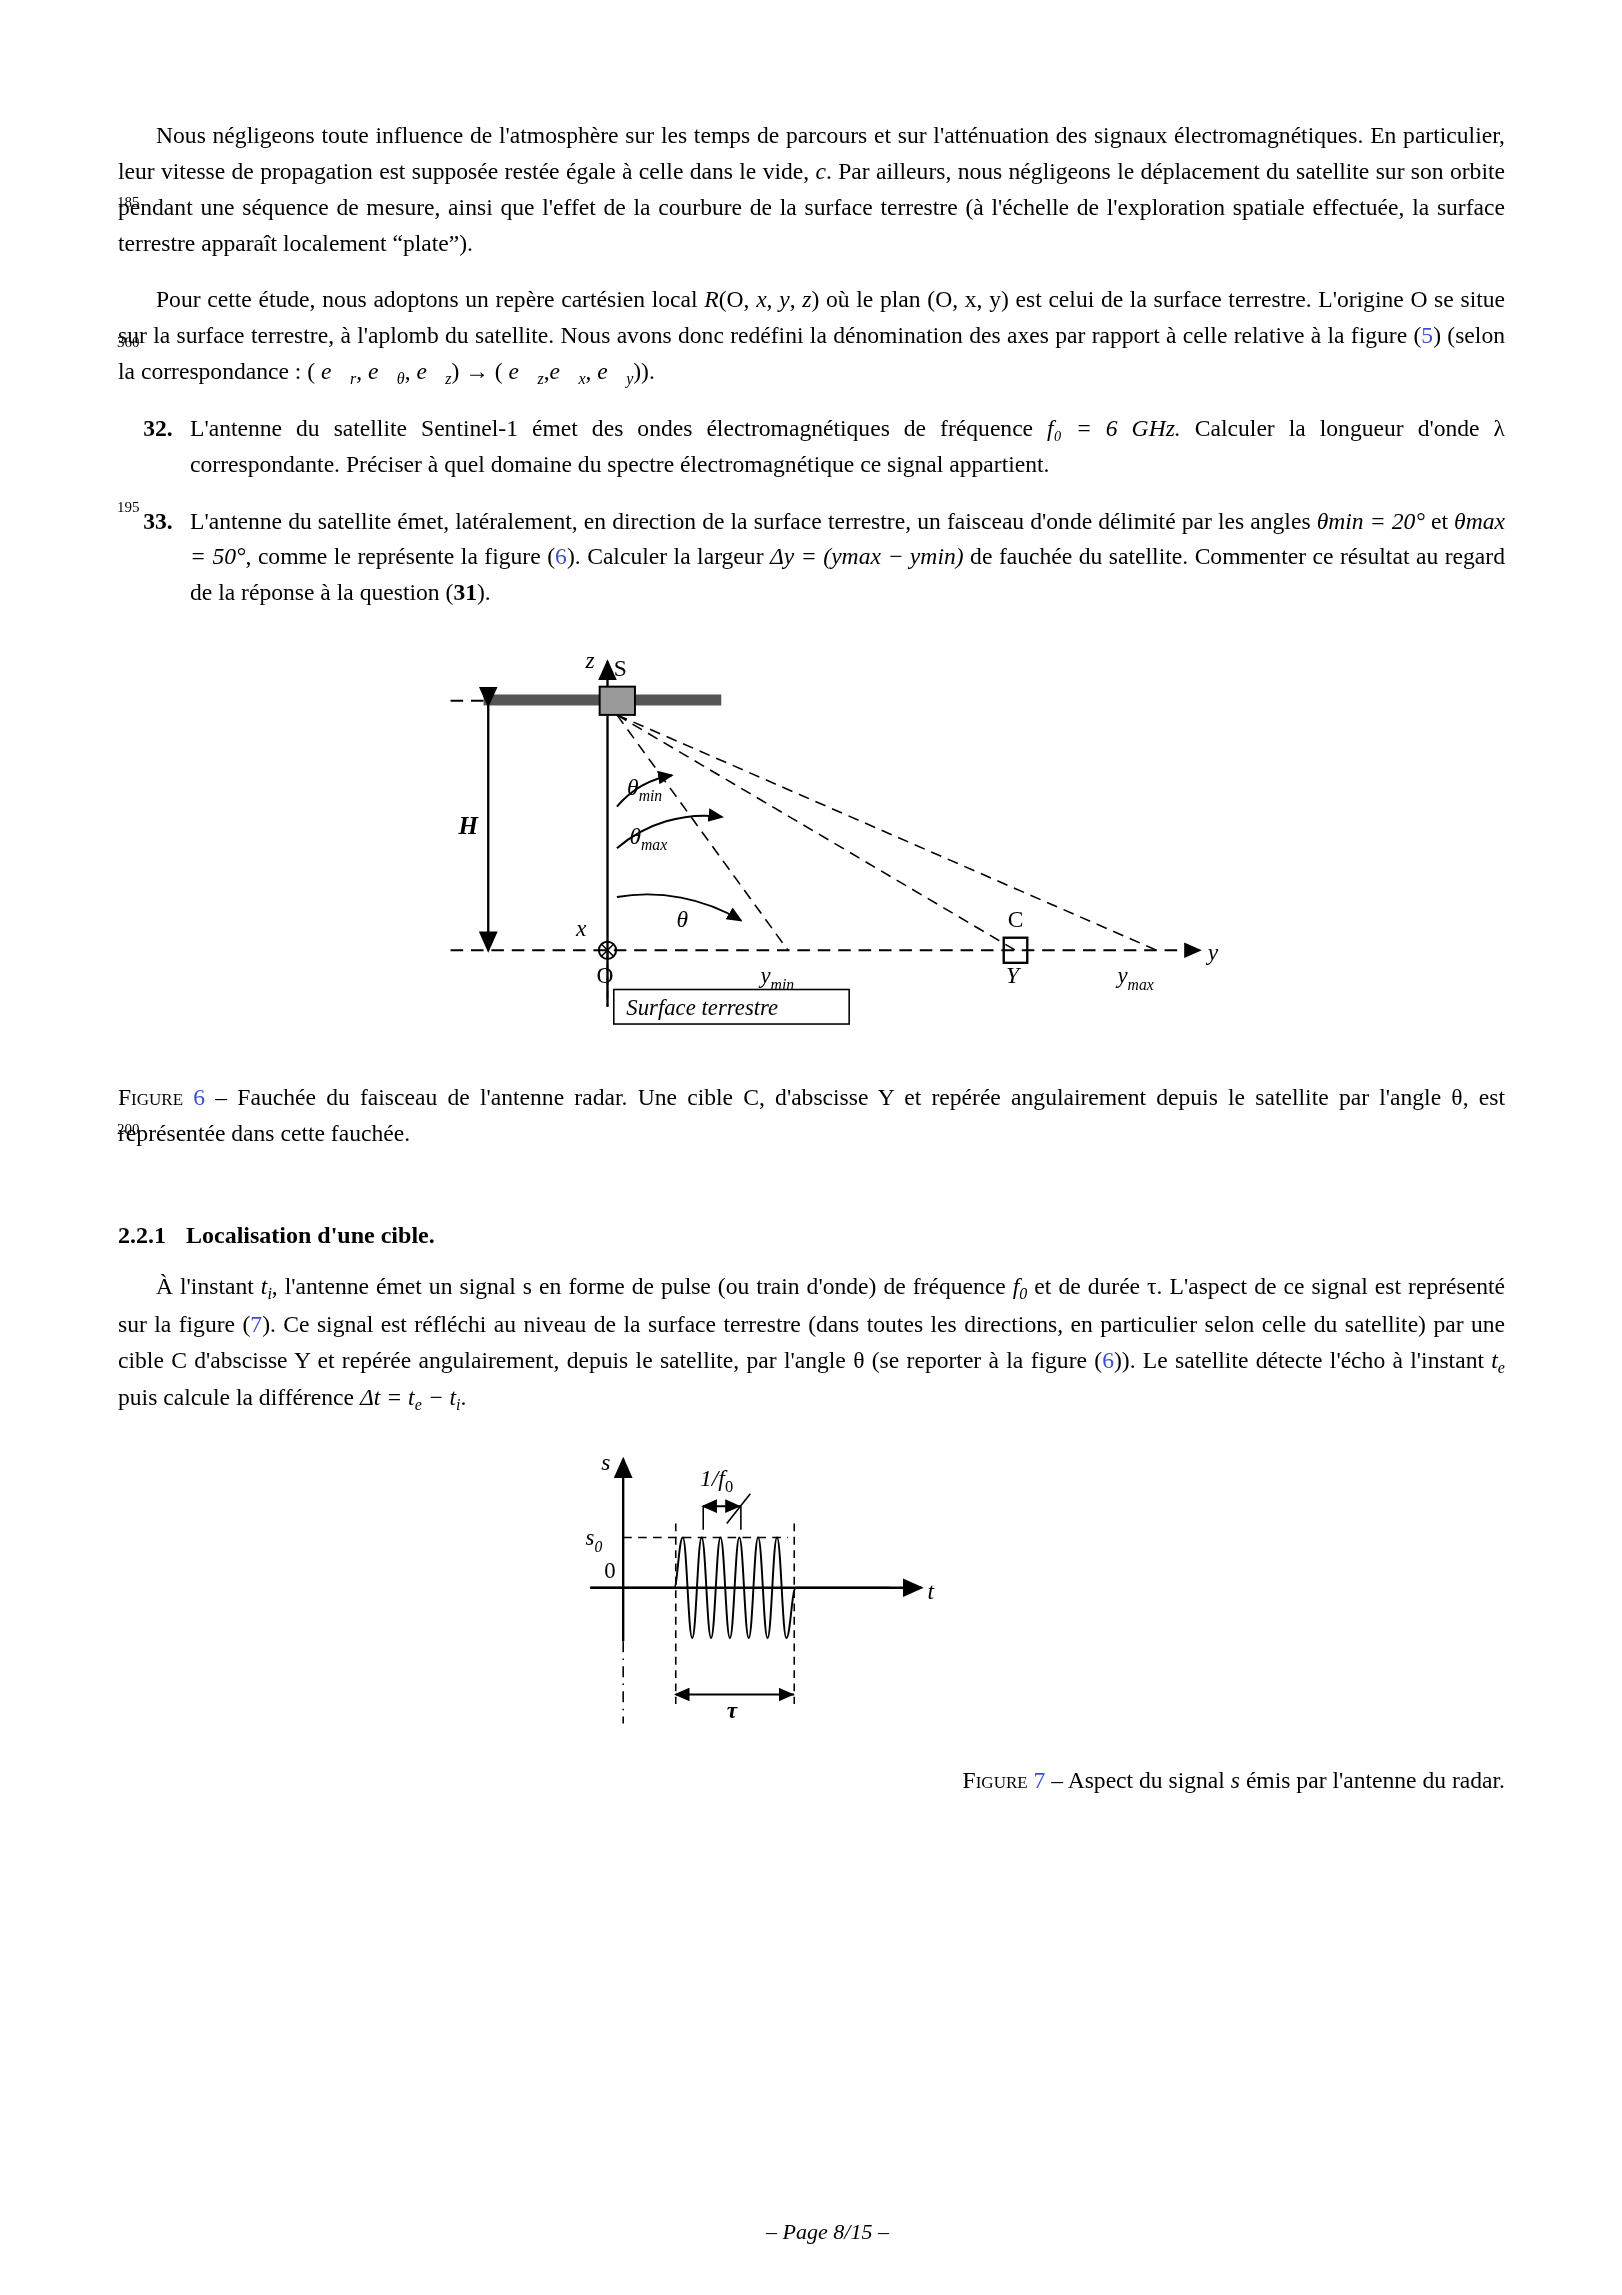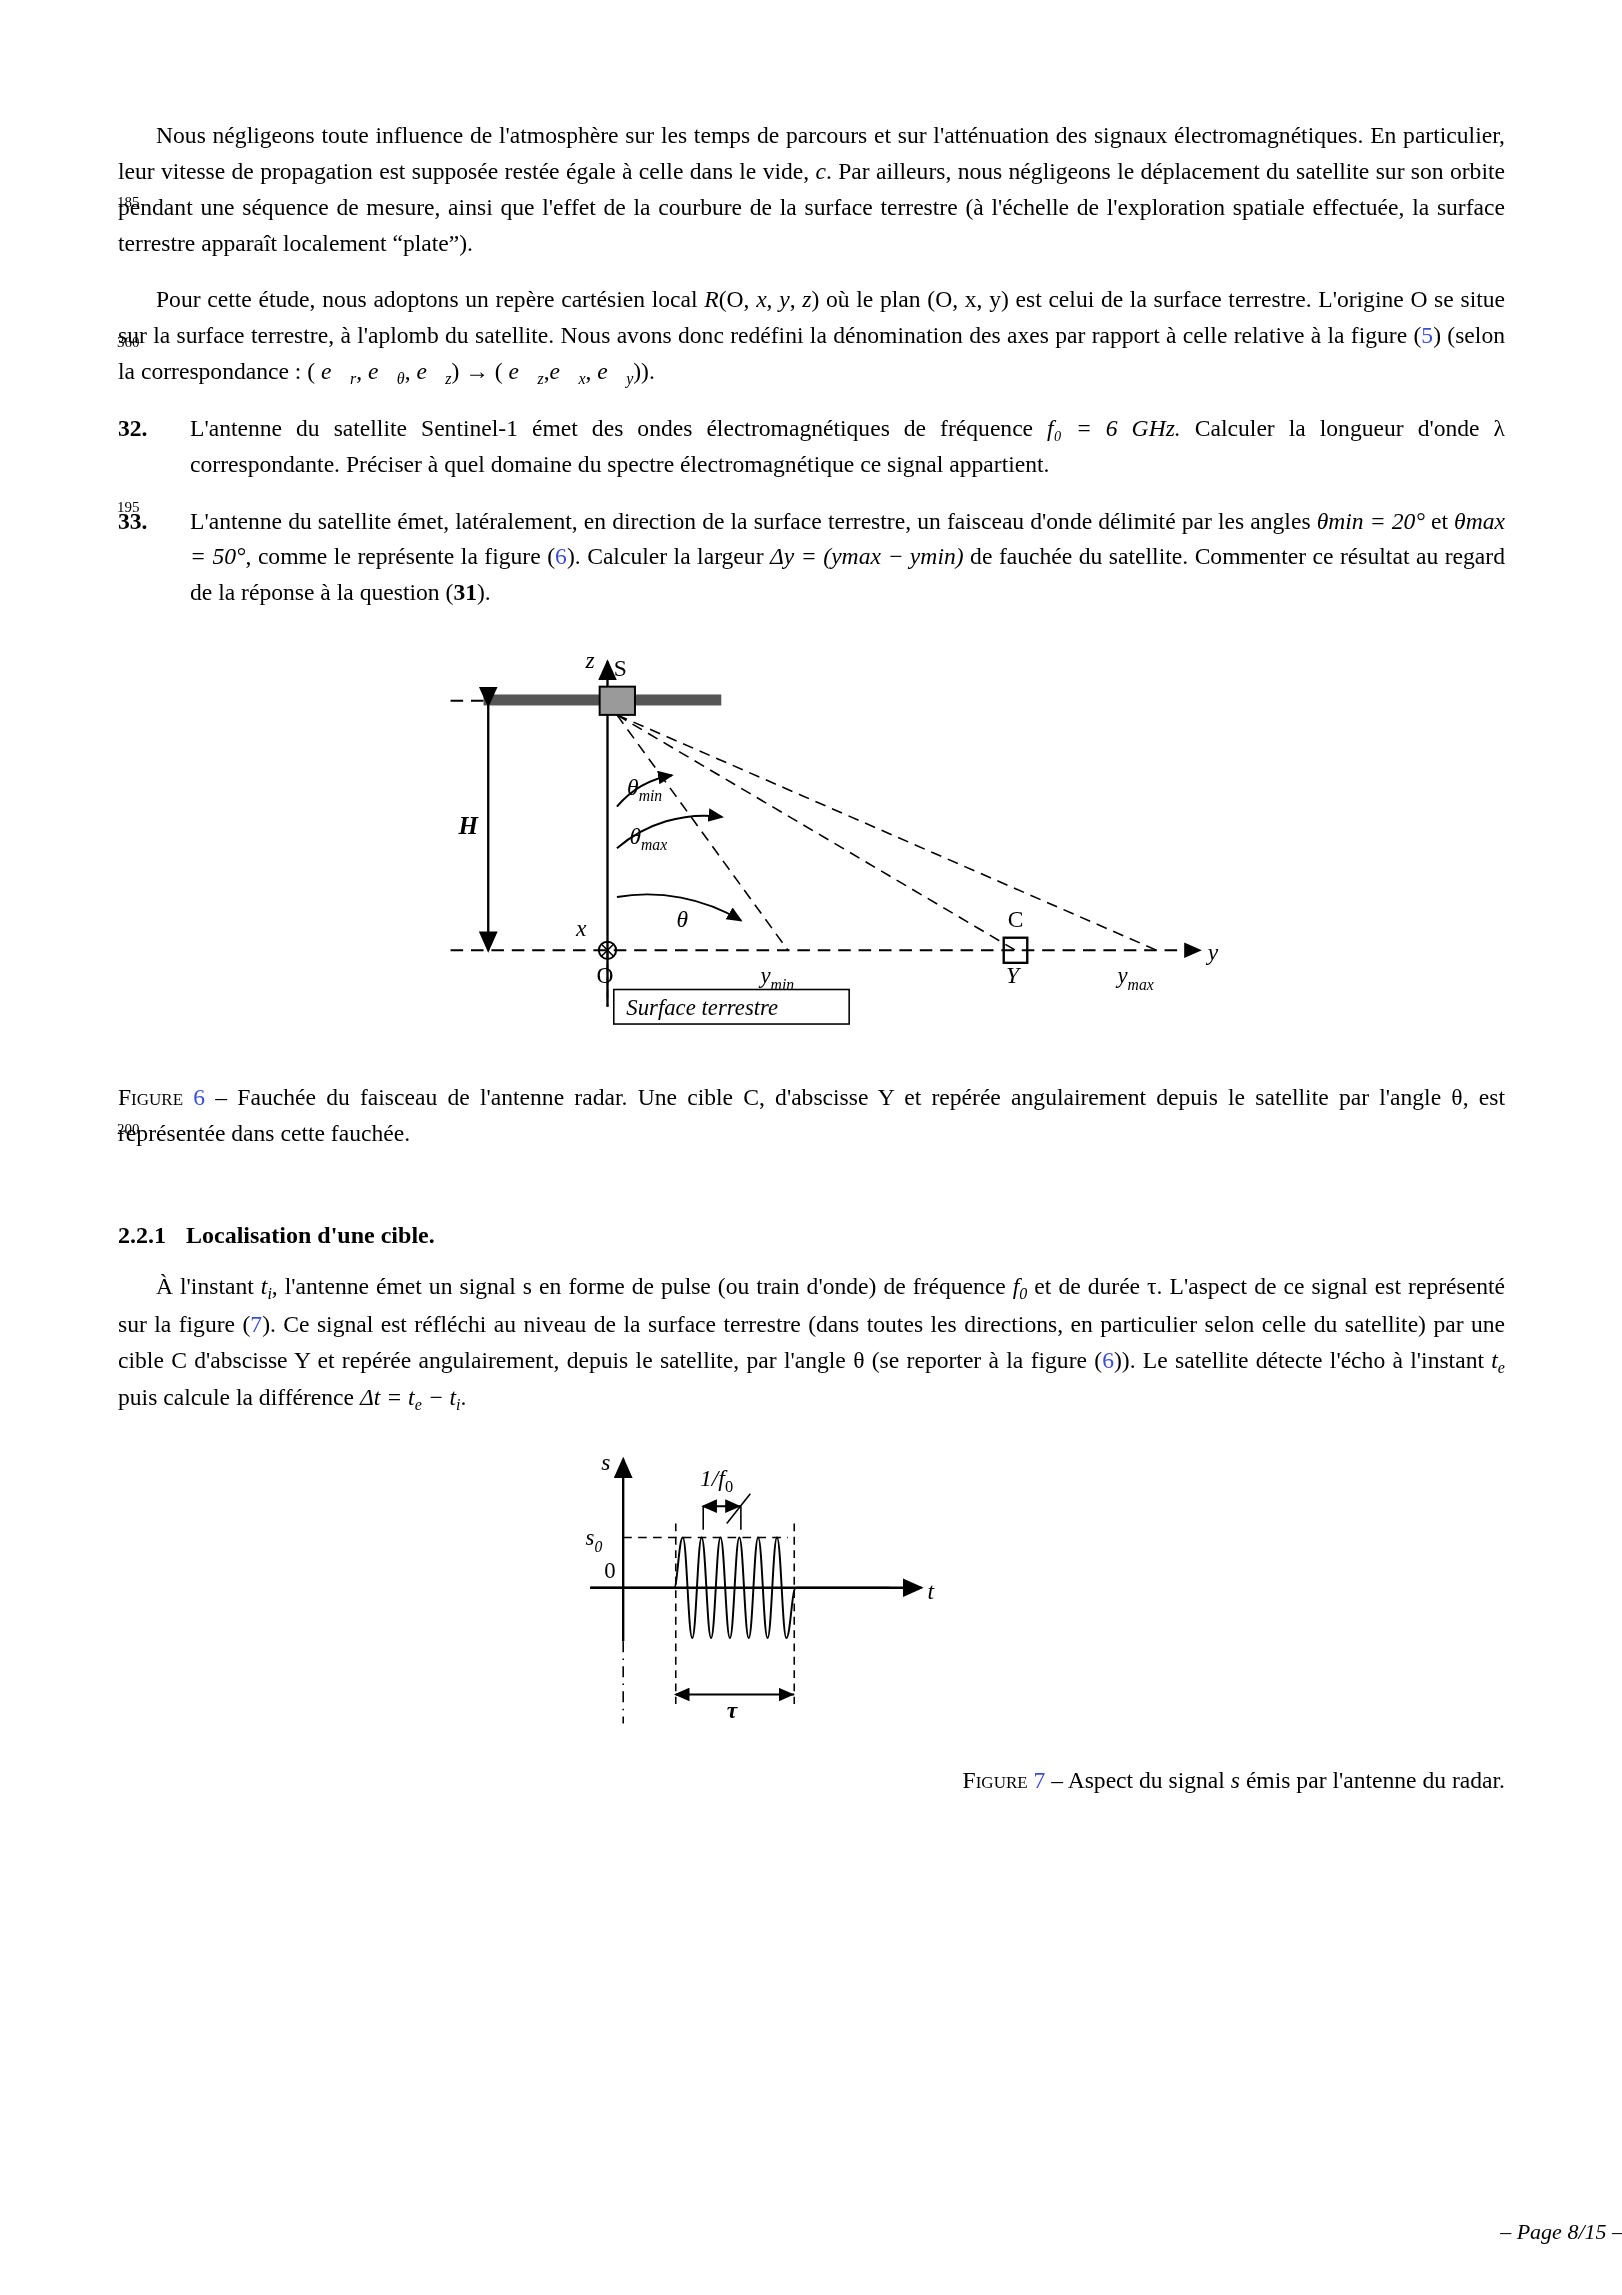--- a/index.html
+++ b/index.html
@@ -28,21 +28,21 @@
   }
   .qitem {
     display:flex;
     margin-bottom:20.4px;
     font-size:23.6px;
     line-height:1.52;
   }
   .qnum {
     width:72px;
     min-width:72px;
-    text-align:left;
+    text-align:right;
     padding-right:17.3px;
     box-sizing:border-box;
     font-weight:bold;
   }
   .qbody { flex:1; text-align:justify; }
   .blue { color:#3a4fd0; }
   .mi { font-style:italic; font-family:"Liberation Serif", serif; }
   .sub { font-size:0.68em; vertical-align:-0.32em; }
   .cal { font-family:"Liberation Serif", serif; font-style:italic; }
   .caption { font-size:23.6px; text-align:justify; line-height:1.5; margin-top:30px; }
@@ -52,21 +52,21 @@
     font-weight:bold;
     margin:0 0 20.4px 0;
   }
   h3.section .num { display:inline-block; width:68px; }
   .figwrap { margin:27px 0 0 0; text-align:center; }
   .figcap7 { text-align:right; font-size:23.6px; margin-top:7.9px; }
   .footer {
     position:absolute;
     left:0; right:0;
     bottom:50px;
-    text-align:right;
+    text-align:center;
     font-style:italic;
     font-size:22px;
     padding-left:32px;
   }
   svg text { font-family:"Liberation Serif", serif; }
 </style>
 </head>
 <body>
 
 <div class="page">

